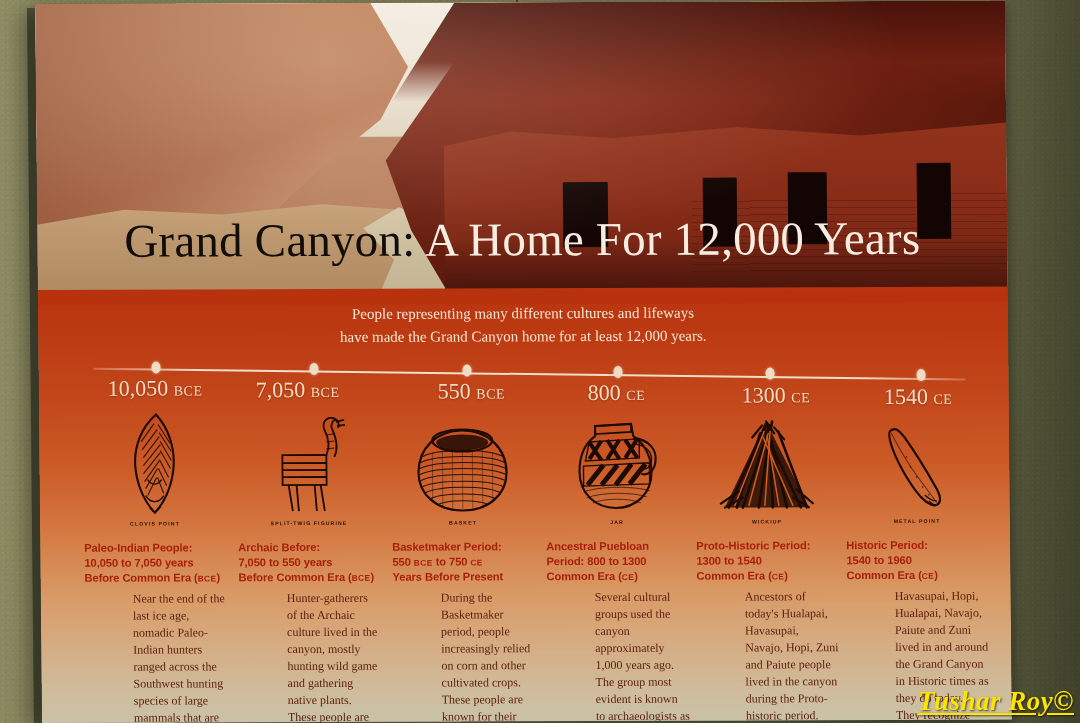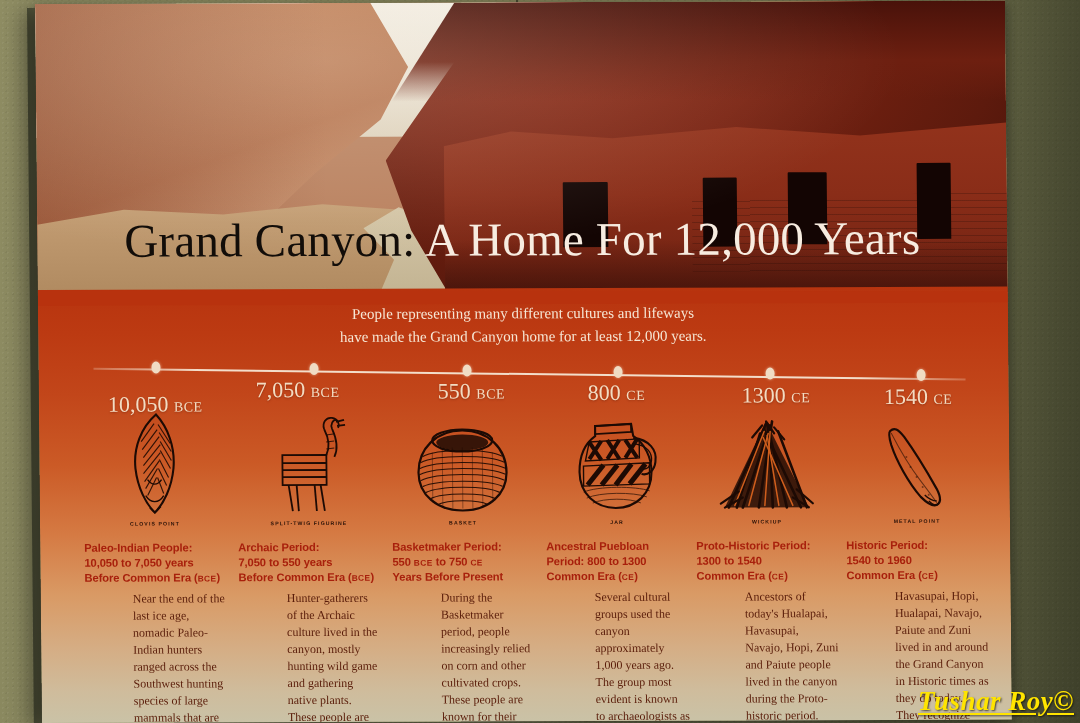--- a/index.html
+++ b/index.html
@@ -301,21 +301,21 @@
       <div id="tl-line"></div>
       <div class="tl-dot" style="left:58px;top:0px;"></div>
       <div class="tl-dot" style="left:216px;top:2px;"></div>
       <div class="tl-dot" style="left:369px;top:4px;"></div>
       <div class="tl-dot" style="left:520px;top:6px;"></div>
       <div class="tl-dot" style="left:672px;top:8px;"></div>
       <div class="tl-dot" style="left:823px;top:10px;"></div>
     </div>
 
     <div id="dates">
-      <div class="date" style="left:14px;top:16px;">
+      <div class="date" style="left:14px;top:0px;">
         <span>10,050</span>
         <span class="era">BCE</span>
       </div>
       <div class="date" style="left:162px;top:2px;">
         <span>7,050</span>
         <span class="era">BCE</span>
       </div>
       <div class="date" style="left:344px;top:4px;">
         <span>550</span>
         <span class="era">BCE</span>
@@ -392,21 +392,21 @@
           </g>
           <g fill="none" stroke="#1d0a04" stroke-width="1.1" opacity=".85">
             <path d="M56 24 L63 23"></path>
               <path d="M56 31 L64 30"></path>
               <path d="M56 38 L64 37"></path>
           </g>
         </svg>
       </div>
       <div class="caption">SPLIT-TWIG FIGURINE</div>
       <div class="head">
-        <div>Archaic Period:</div>
+        <div>Archaic Before:</div>
         <div>7,050 to 550 years</div>
         <div>
           <span>Before Common Era (</span><span class="sm">BCE</span><span>)</span>
         </div>
       </div>
       <div class="body">Hunter-gatherers of the Archaic culture lived in the canyon, mostly hunting wild game and gathering native plants. These people are best known from the split-twig figurines they left in remote caves. Their camps were temporary; they left only subtle marks upon the landscape. Two sites in the Grand Archaeology project had components dating to the Archaic period.</div>
     </div>
 
     <div class="col" style="left:352px;">
       <div class="art">

